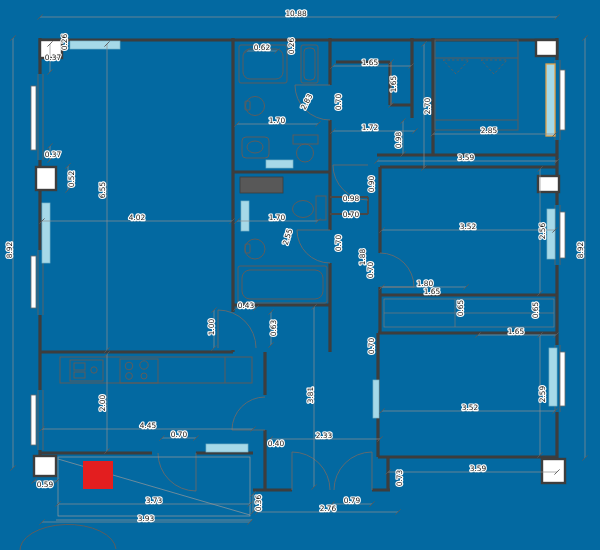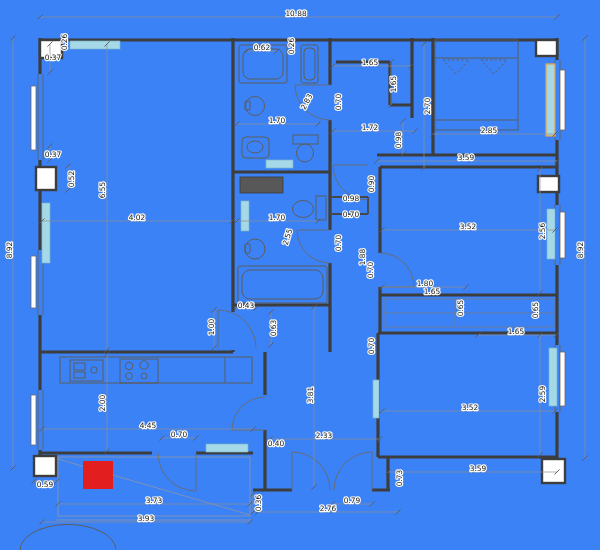--- a/index.html
+++ b/index.html
@@ -1,16 +1,16 @@
 <!DOCTYPE html>
 <html style="--rad: #a6d9e8; --rada: #e0a24a; --mark: #e31e1f;"><head>
 <meta charset="utf-8">
 <style>
   html,body{margin:0;padding:0;background:#ffffff;width:600px;height:550px;overflow:hidden;}
-  #stage{position:relative;width:600px;height:550px;background:#3b82f6;font-family:"DejaVu Sans",sans-serif;}
+  #stage{position:relative;width:600px;height:550px;background:#0369a1;font-family:"DejaVu Sans",sans-serif;}
   svg{display:block}
   .wall{stroke:#3d3d3d;stroke-width:3.2;fill:none;stroke-linecap:butt}
   .wallthin{stroke:#474747;stroke-width:1.8;fill:none}
   .fix{stroke:#5d5d5d;stroke-width:1;fill:none}
   .fixd{stroke:#5d5d5d;stroke-width:.9;fill:none;stroke-dasharray:2.5 2}
   .thin{stroke:#9a9a9a;stroke-width:.7;fill:none}
   .door{stroke:#6a6a6a;stroke-width:.9;fill:none}
   .win{stroke:#636363;stroke-width:.9;fill:none}
   .glz{fill:#ffffff;stroke:#6a6a6a;stroke-width:.8}
   .col{fill:#ffffff;stroke:#3d3d3d;stroke-width:2.4}

